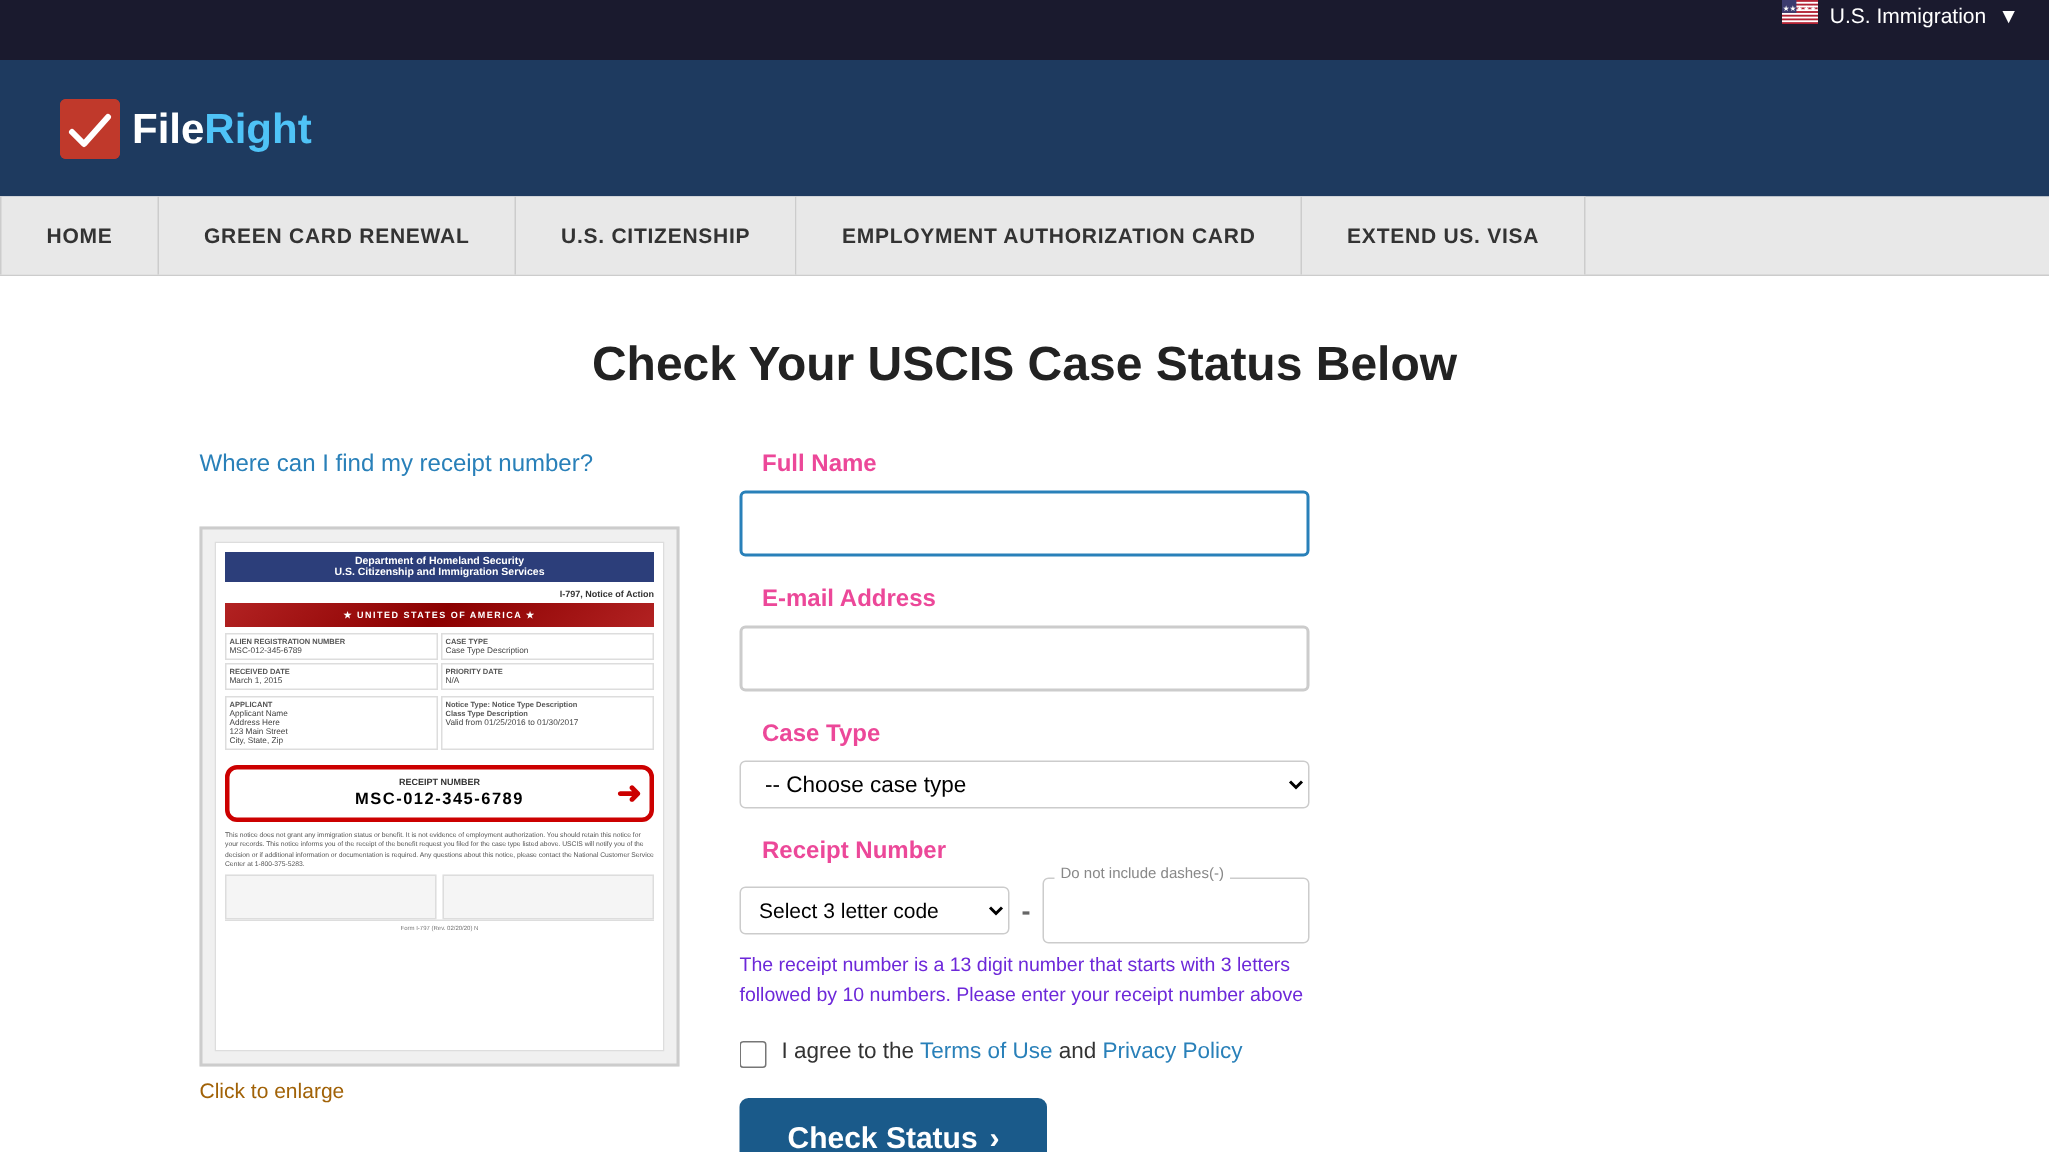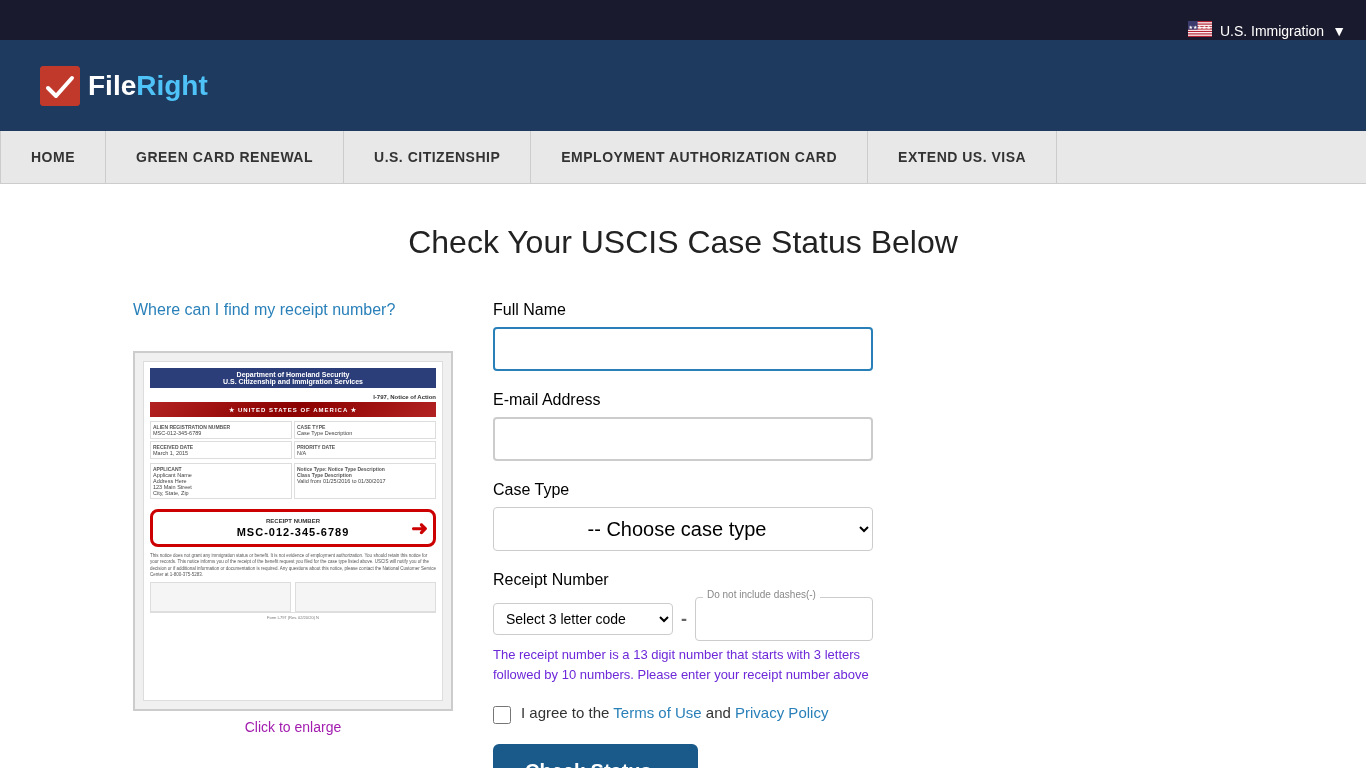--- a/index.html
+++ b/index.html
@@ -4,21 +4,21 @@
   <style>
     * { box-sizing: border-box; margin: 0; padding: 0; }
     body { font-family: Arial, sans-serif; background: #f5f5f5; min-height: 768px; }
 
     
     .top-bar {
       background: #1a1a2e;
       height: 40px;
       display: flex;
       justify-content: flex-end;
-      align-items: flex-end;
+      align-items: flex-start;
       padding: 0 20px;
     }
     .top-bar-content {
       display: flex;
       align-items: center;
       gap: 8px;
       color: white;
       font-size: 14px;
       cursor: pointer;
     }
@@ -94,21 +94,21 @@
     
     .main-content {
       background: white;
       min-height: calc(768px - 160px);
       padding: 40px 20px;
     }
 
     .page-title {
       text-align: center;
       font-size: 32px;
-      font-weight: normal;
+      font-weight: bold;
       color: #222;
       margin-bottom: 40px;
     }
 
     .content-grid {
       display: flex;
       gap: 40px;
       max-width: 1100px;
       margin: 0 auto;
       align-items: flex-start;
@@ -212,65 +212,65 @@
     }
     .doc-footer {
       font-size: 4px;
       color: #777;
       text-align: center;
       border-top: 1px solid #ddd;
       padding-top: 2px;
     }
     .enlarge-link {
       display: block;
-      text-align: center;
-      color: #a21caf;
+      text-align: left;
+      color: #a16207;
       font-size: 14px;
       text-decoration: none;
       cursor: pointer;
     }
 
     
     .right-section {
       flex: 1;
       max-width: 380px;
     }
 
     .form-group {
       margin-bottom: 20px;
     }
     .form-label {
       display: block;
       font-size: 16px;
-      font-weight: 400;
-      color: #000000;
+      font-weight: 700;
+      color: #ec4899;
       margin-bottom: 8px;
+      margin-left: 15px;
     }
     .form-input {
       width: 100%;
       height: 44px;
       border: 2px solid #2980b9;
       border-radius: 4px;
       padding: 0 12px;
       font-size: 15px;
       outline: none;
     }
 
     .form-select {
       width: 100%;
-      height: 44px;
+      height: 32px;
       border: 1px solid #ccc;
       border-radius: 4px;
       padding: 0 12px;
-      font-size: 20px;
+      font-size: 15px;
       background: white;
       cursor: pointer;
       outline: none;
       appearance: auto;
-      text-align: center;
     }
 
     .receipt-number-row {
       display: flex;
       align-items: center;
       gap: 8px;
     }
     .receipt-select {
       flex: 0 0 auto;
       height: 32px;

